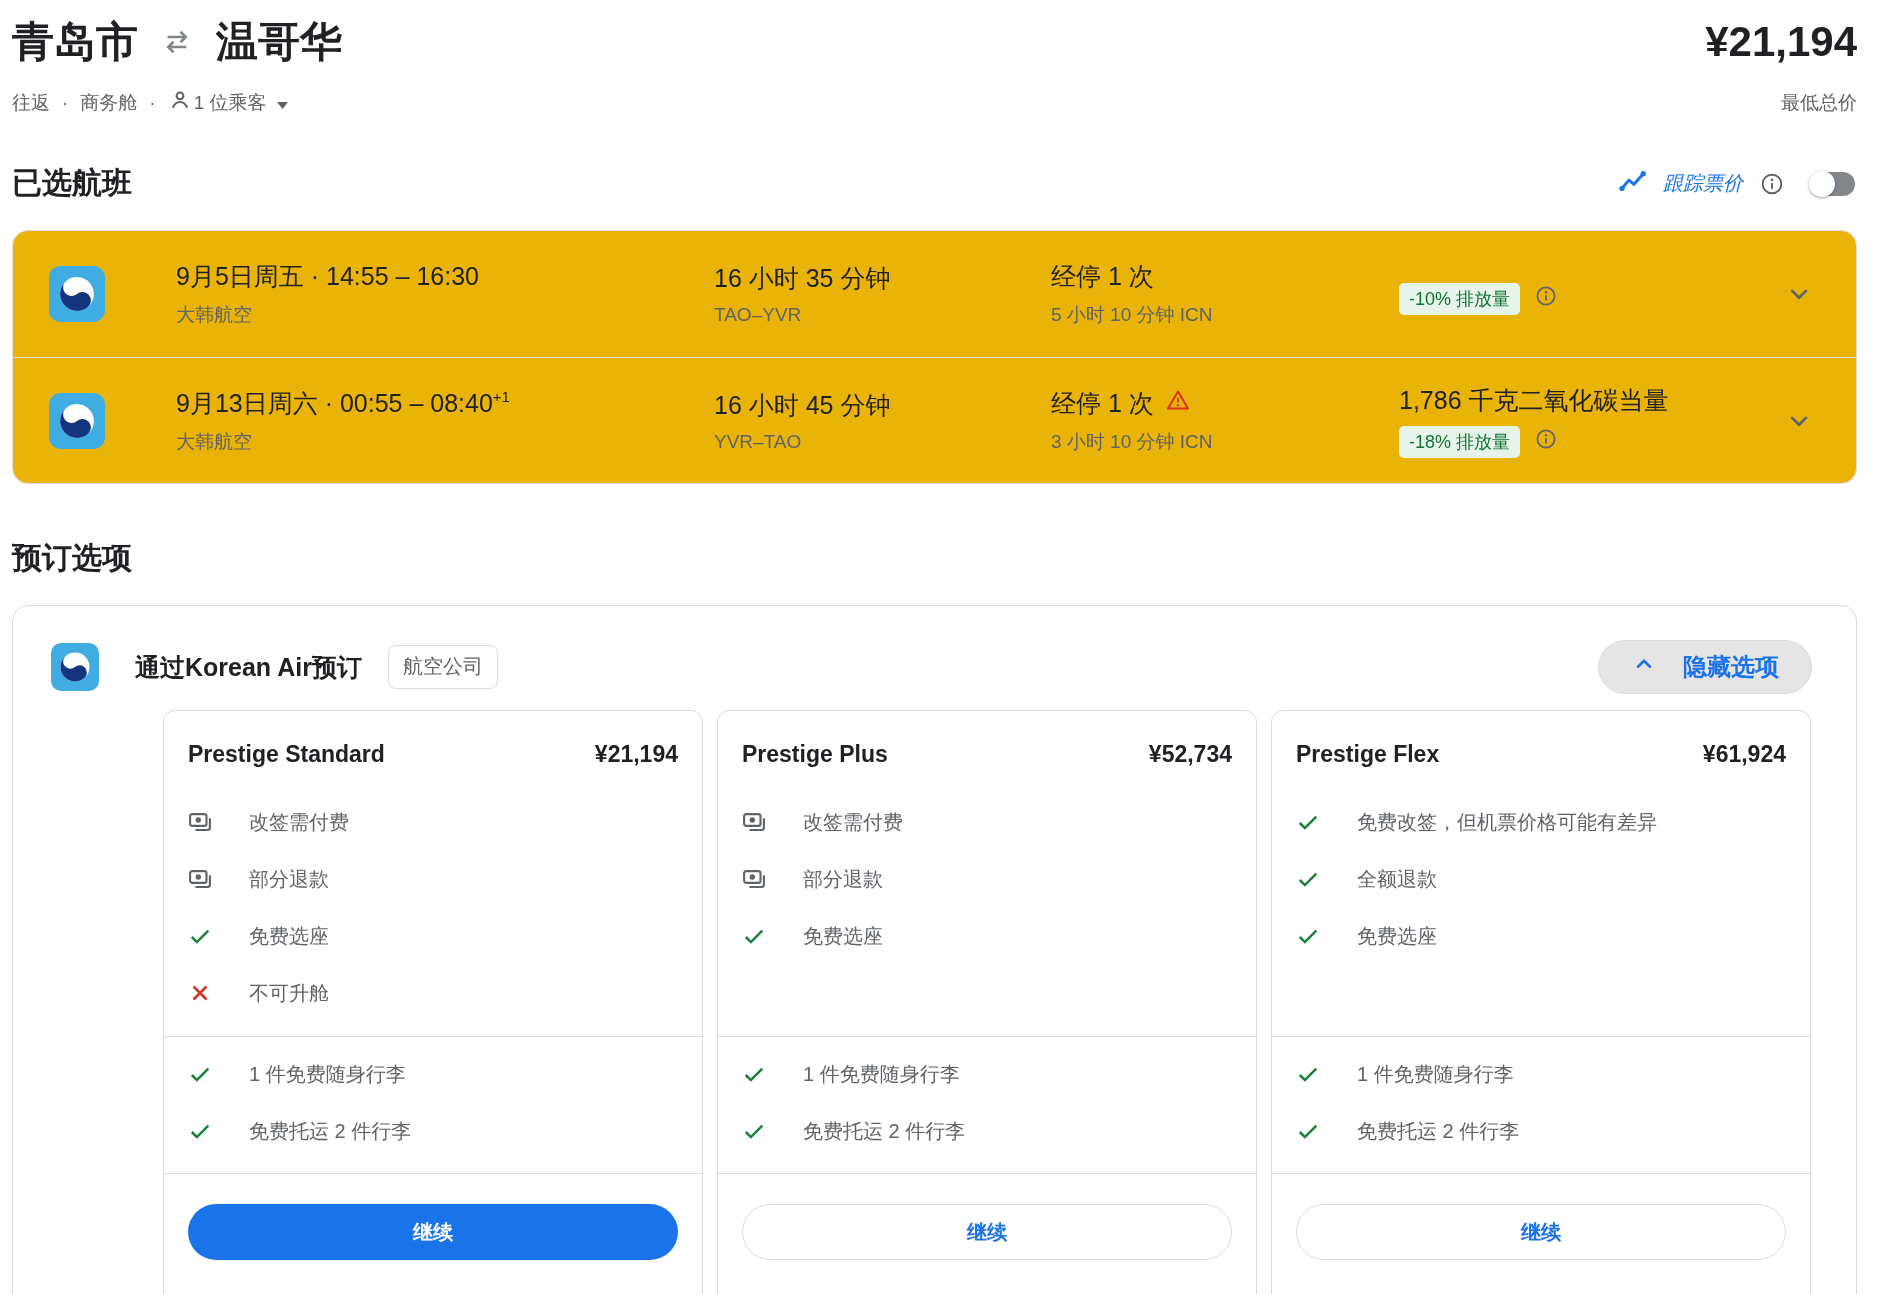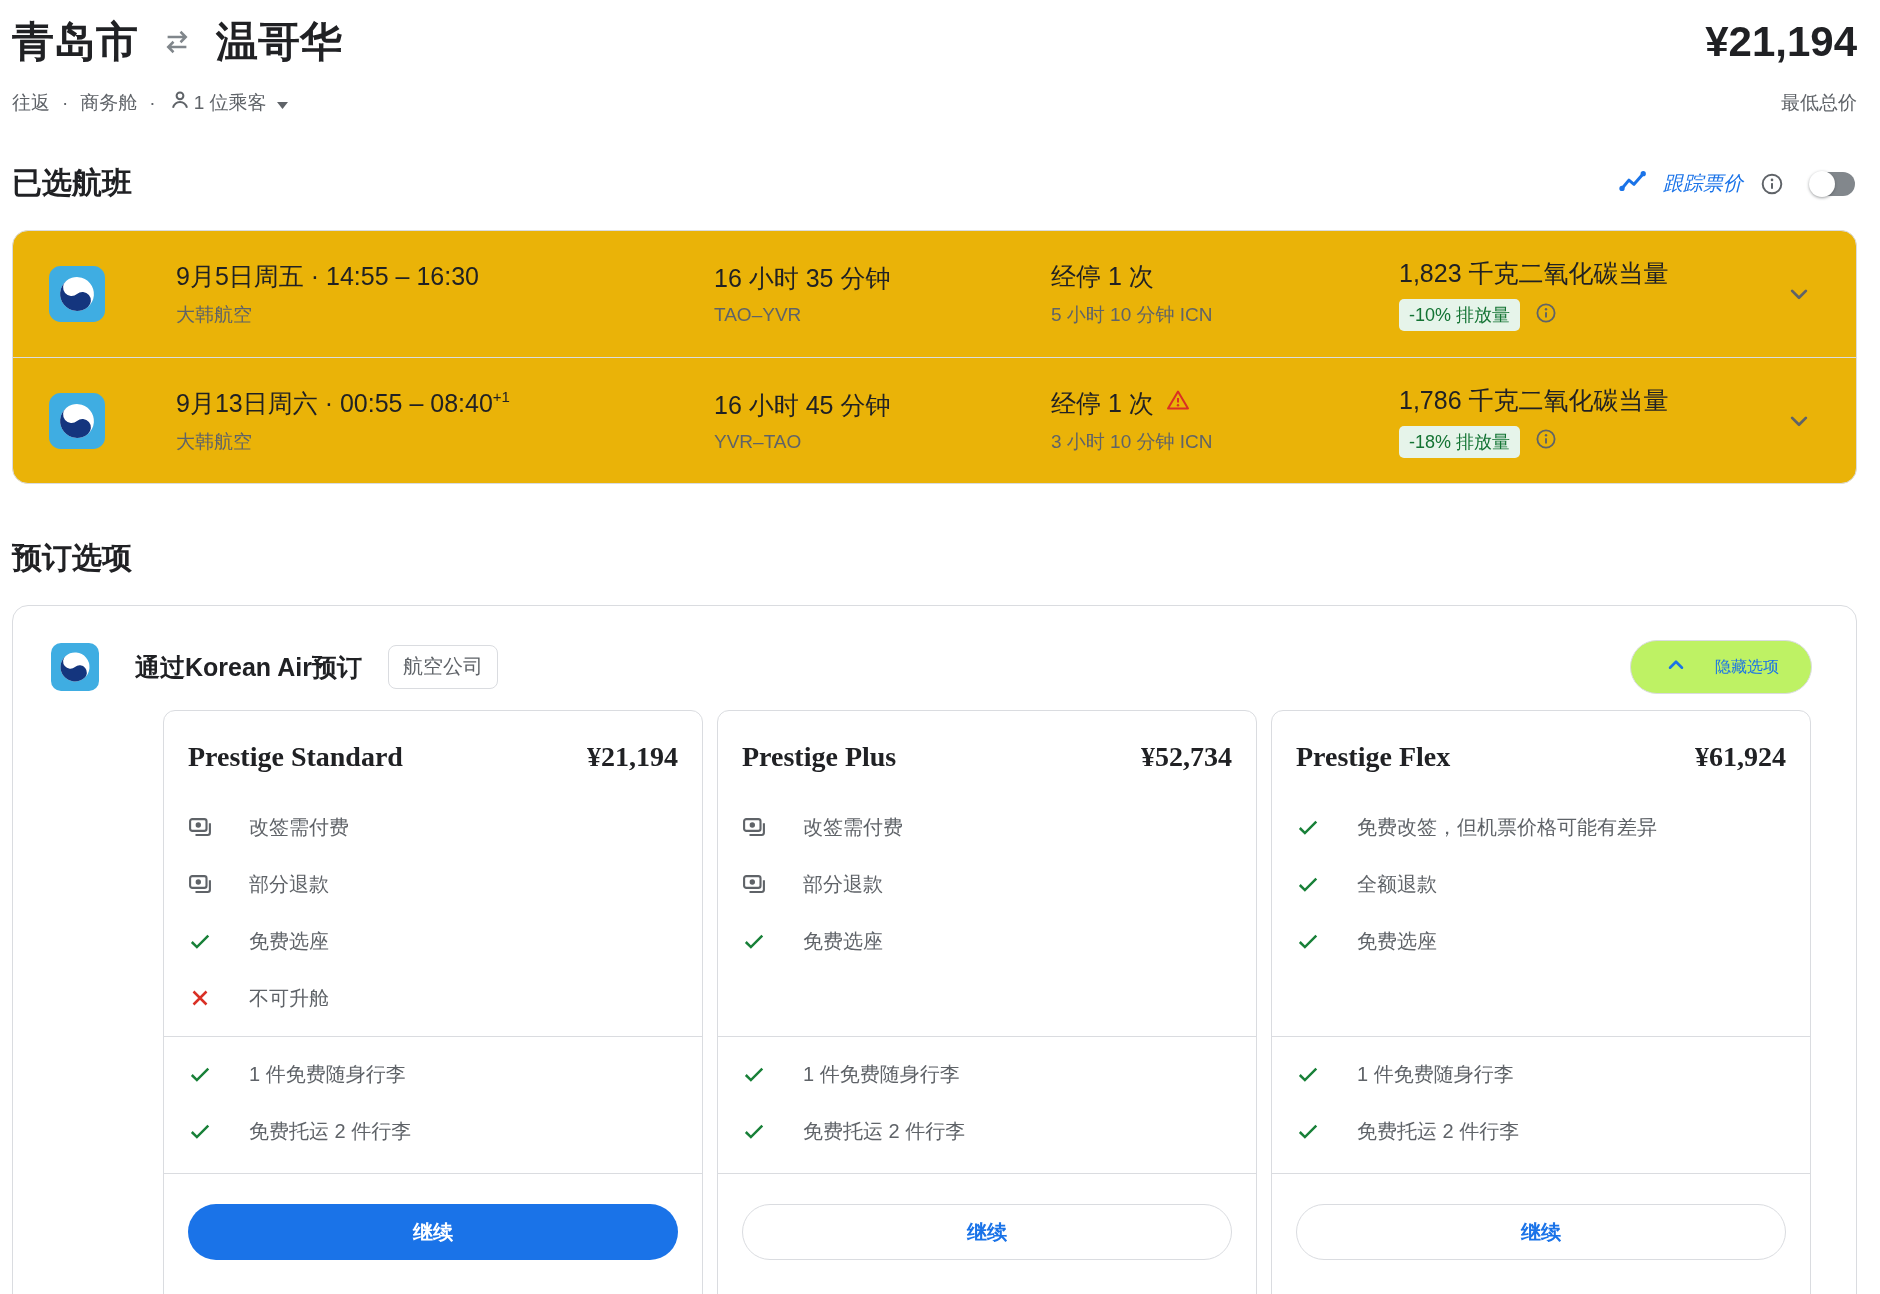--- a/index.html
+++ b/index.html
@@ -48,28 +48,28 @@
   .badge { background:#e6f4ea; color:#137333; border-radius:5px; padding:4px 10px; font-size:18px; }
   .chev-btn { margin-right:32px; width:50px; display:flex; justify-content:center; cursor:pointer; flex:none; }
 
   
   .booking-card { margin-top:26px; border:1px solid #dadce0; border-radius:16px; background:#fff; height:720px; }
   .bk-header { display:flex; align-items:center; padding:34px 44px 0 38px; }
   .logo48 { width:48px; height:48px; margin-right:36px; flex:none; }
   .provider { font-size:25px;font-weight:bold; }
   .chip { margin-left:26px; border:1px solid #dadce0; border-radius:8px; padding:7px 14px 8px; font-size:20px; color:#5f6368; }
   .hide-btn { margin-left:auto; display:flex; align-items:center; gap:26px; border:1px solid #dadce0;
-              border-radius:28px; height:54px; padding:0 32px; color:#1a73e8; font-size:16px; font-weight:400;
-              background:#bef264; cursor:pointer; }
+              border-radius:28px; height:54px; padding:0 32px; color:#1a73e8; font-size:24px; font-weight:700;
+              background:#e5e5e5; cursor:pointer; }
 
   .fares { display:flex; gap:14px; margin:16px 0 0 150px; }
   .fare-card { width:540px; border:1px solid #dadce0; border-radius:12px; background:#fff; height:600px; }
   .fare-top { height:325px; padding:30px 24px 0; }
   .fare-title-row { display:flex; justify-content:space-between; align-items:baseline; }
-  .fare-name, .fare-price { font-size:28px; font-weight:700;font-family:Liberation Serif, serif; }
+  .fare-name, .fare-price { font-size:23px; font-weight:700; }
   .features { margin-top:40px; }
   .feat { display:flex; align-items:center; height:28px; margin-bottom:29px; font-size:20px; color:#5f6368; }
   .feat .ficon { width:24px; height:24px; flex:none; margin-right:37px; display:flex; align-items:center; }
   .fare-mid { border-top:1px solid #dadce0; height:137px; padding:23px 24px 0; }
   .fare-bottom { border-top:1px solid #dadce0; padding:30px 24px; }
   .cta { width:100%; height:56px; border-radius:28px; font-size:20px; font-weight:600;
          display:flex; align-items:center; justify-content:center; cursor:pointer; }
   .cta.filled { background:#1a73e8; color:#fff; border:none; }
   .cta.outlined { background:#fff; color:#1a73e8; border:1px solid #dadce0; }
 </style>
@@ -159,21 +159,20 @@
       </div>
       <div class="fcol c-dur">
         <div class="l1">16 小时 35 分钟</div>
         <div class="l2">TAO–YVR</div>
       </div>
       <div class="fcol c-stop">
         <div class="l1">经停 1 次</div>
         <div class="l2">5 小时 10 分钟 ICN</div>
       </div>
       <div class="fcol c-emis">
-        <div class="l1">1,823 千克二氧化碳当量</div>
         <div class="l2">
           <span class="badge">-10% 排放量</span>
           <span>
             <svg width="24" height="24" viewBox="0 0 24 24">
               <circle cx="12" cy="12" r="8.6" fill="none" stroke="#5f6368" stroke-width="1.8"></circle>
               <circle cx="12" cy="8.2" r="1.2" fill="#5f6368"></circle>
               <path d="M12 11.2v5.2" stroke="#5f6368" stroke-width="1.9"></path>
             </svg>
           </span>
         </div>

